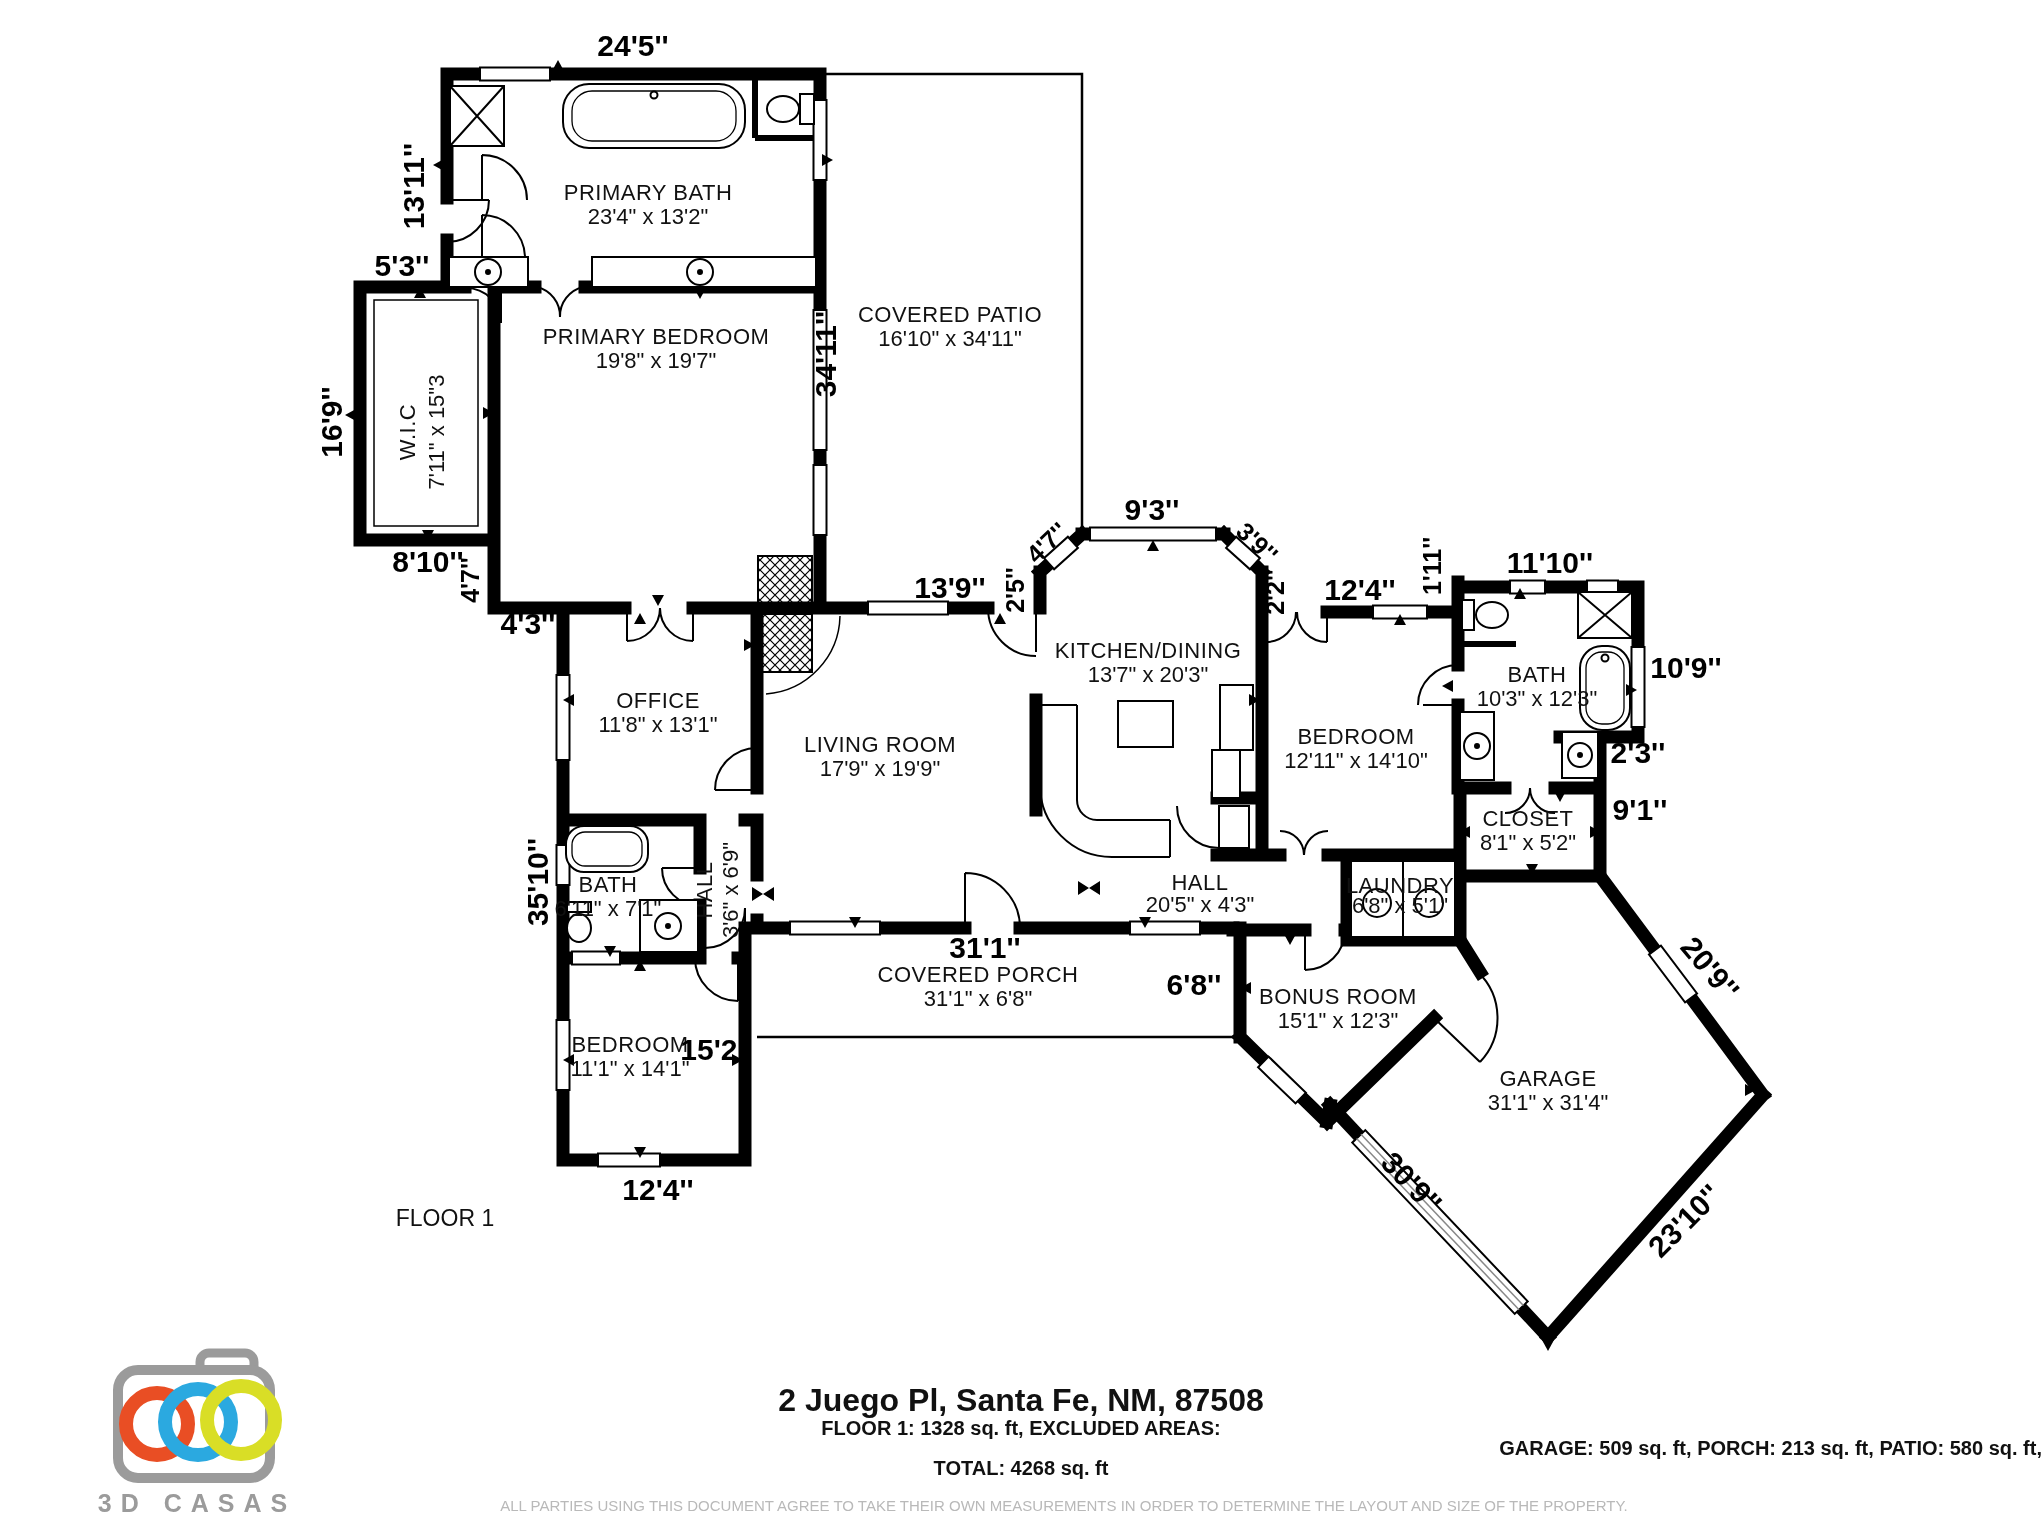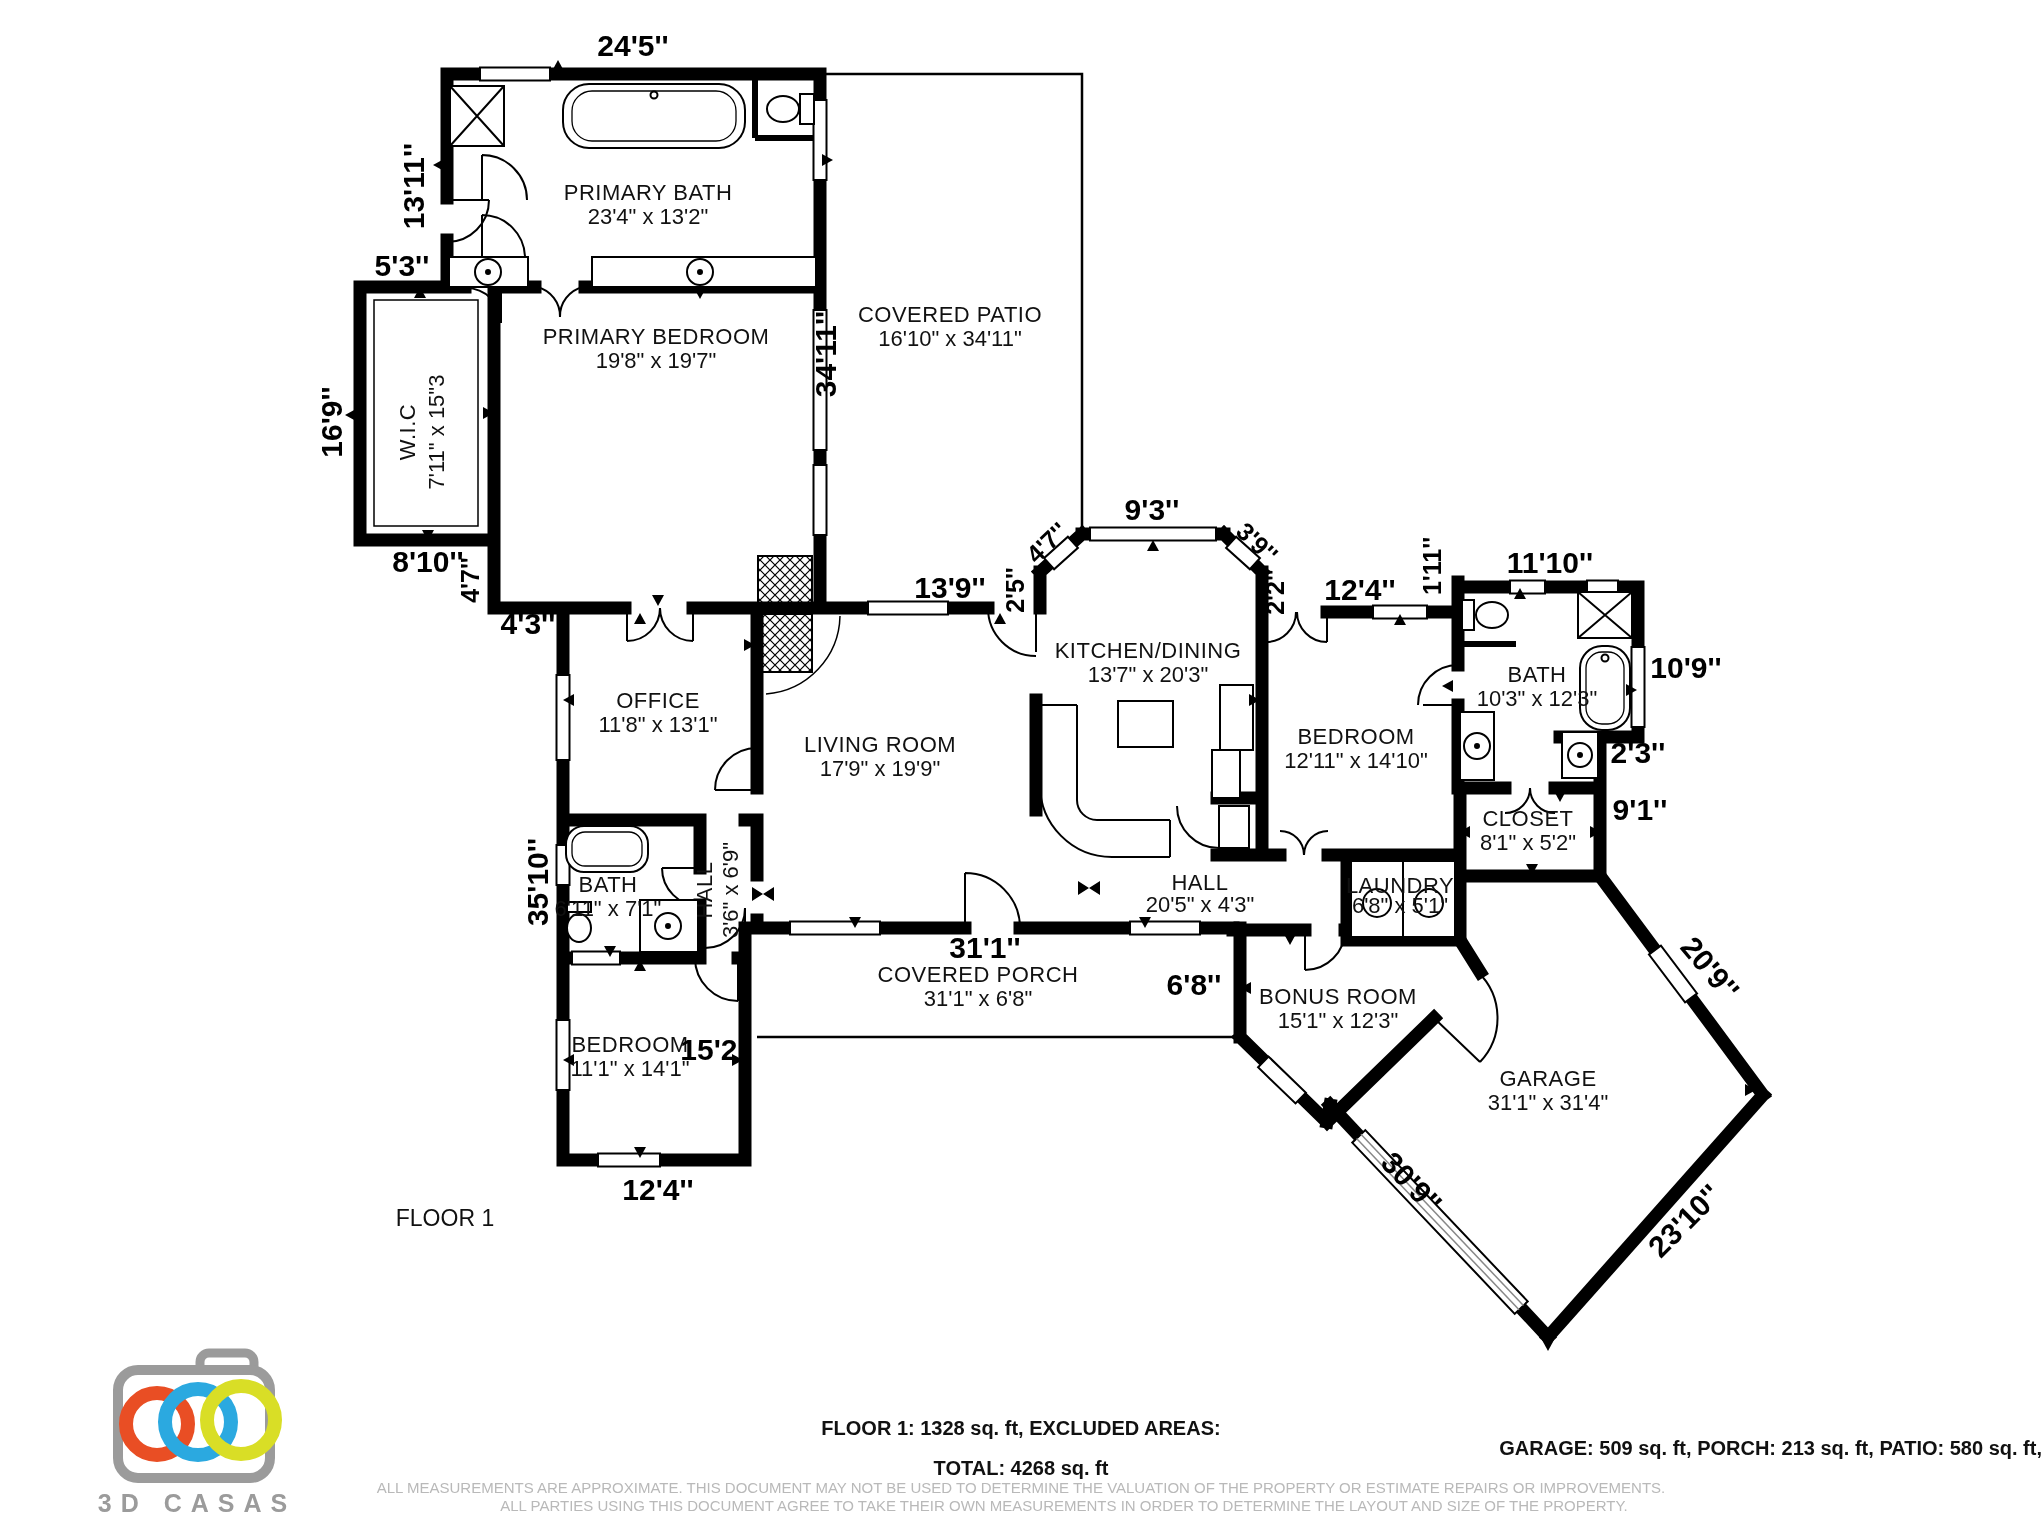--- a/index.html
+++ b/index.html
@@ -344,18 +344,18 @@
       <rect x="200" y="1353" width="54" height="30" rx="9" fill="#fff" stroke="#9B9B9B" stroke-width="9"></rect>
       <rect x="118" y="1370" width="152" height="108" rx="20" fill="#fff" stroke="#9B9B9B" stroke-width="10"></rect>
       <circle cx="157" cy="1424" r="31" fill="none" stroke="#E94E24" stroke-width="14"></circle>
       <circle cx="198" cy="1422" r="33" fill="none" stroke="#2BA9E0" stroke-width="14"></circle>
       <circle cx="241" cy="1420" r="34" fill="none" stroke="#D9DE26" stroke-width="14"></circle>
     </g>
     <text x="197" y="1512" text-anchor="middle" style="font-size:25px;font-weight:700;fill:#9B9B9B;letter-spacing:9px;">3D CASAS</text>
   </g>
 </svg>
 
+<div class="footer addr">2 Juego Pl, Santa Fe, NM, 87508</div>
 <div class="footer sq1">FLOOR 1: 1328 sq. ft, EXCLUDED AREAS:</div>
 <div class="footer sq2">GARAGE: 509 sq. ft, PORCH: 213 sq. ft, PATIO: 580 sq. ft,</div>
 <div class="footer sq3">TOTAL: 4268 sq. ft</div>
-<div class="footer disc d1">ALL MEASUREMENTS ARE APPROXIMATE. THIS DOCUMENT MAY NOT BE USED TO DETERMINE THE VALUATION OF THE PROPERTY OR ESTIMATE REPAIRS OR IMPROVEMENTS.</div>
 <div class="footer disc d2">ALL PARTIES USING THIS DOCUMENT AGREE TO TAKE THEIR OWN MEASUREMENTS IN ORDER TO DETERMINE THE LAYOUT AND SIZE OF THE PROPERTY.</div>
 </div>
 
 </body></html>

